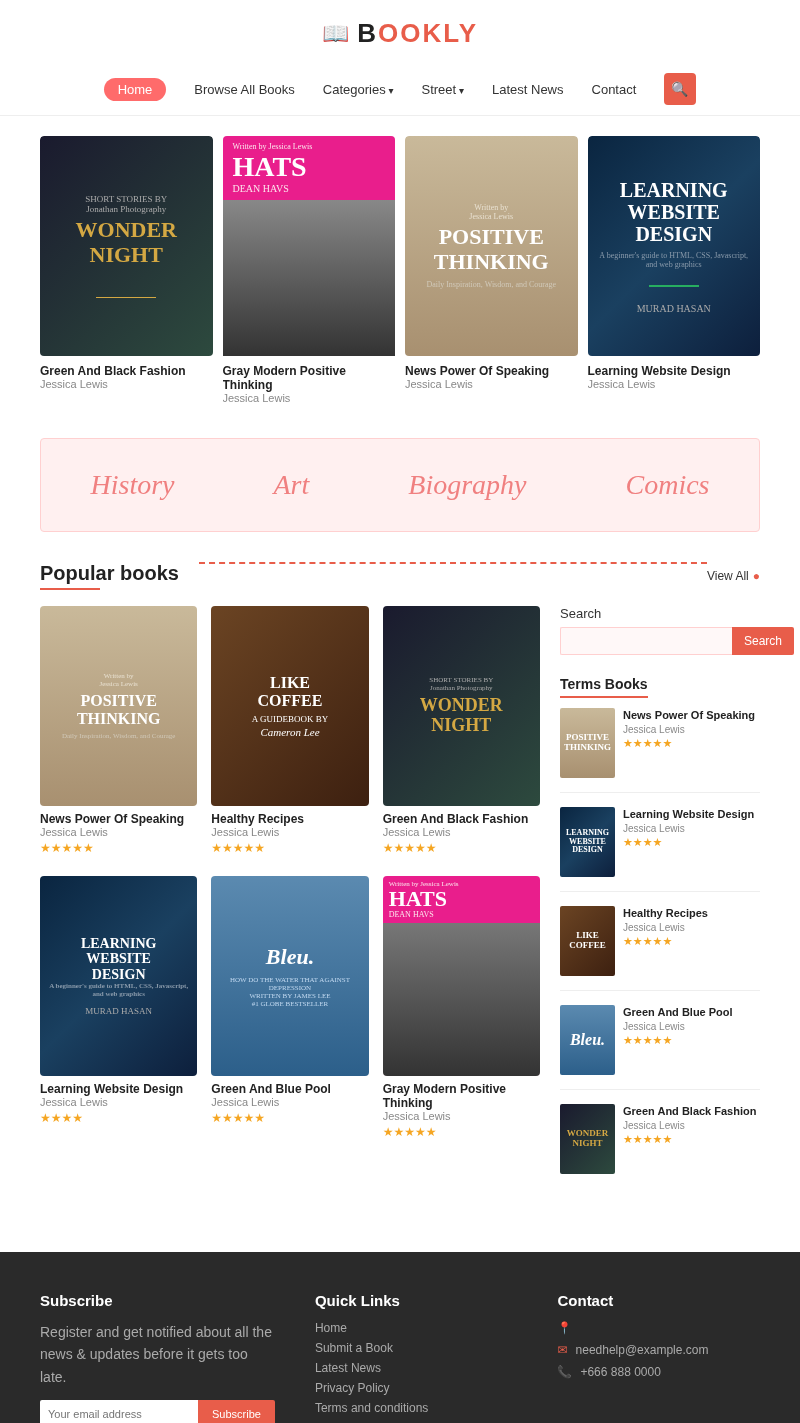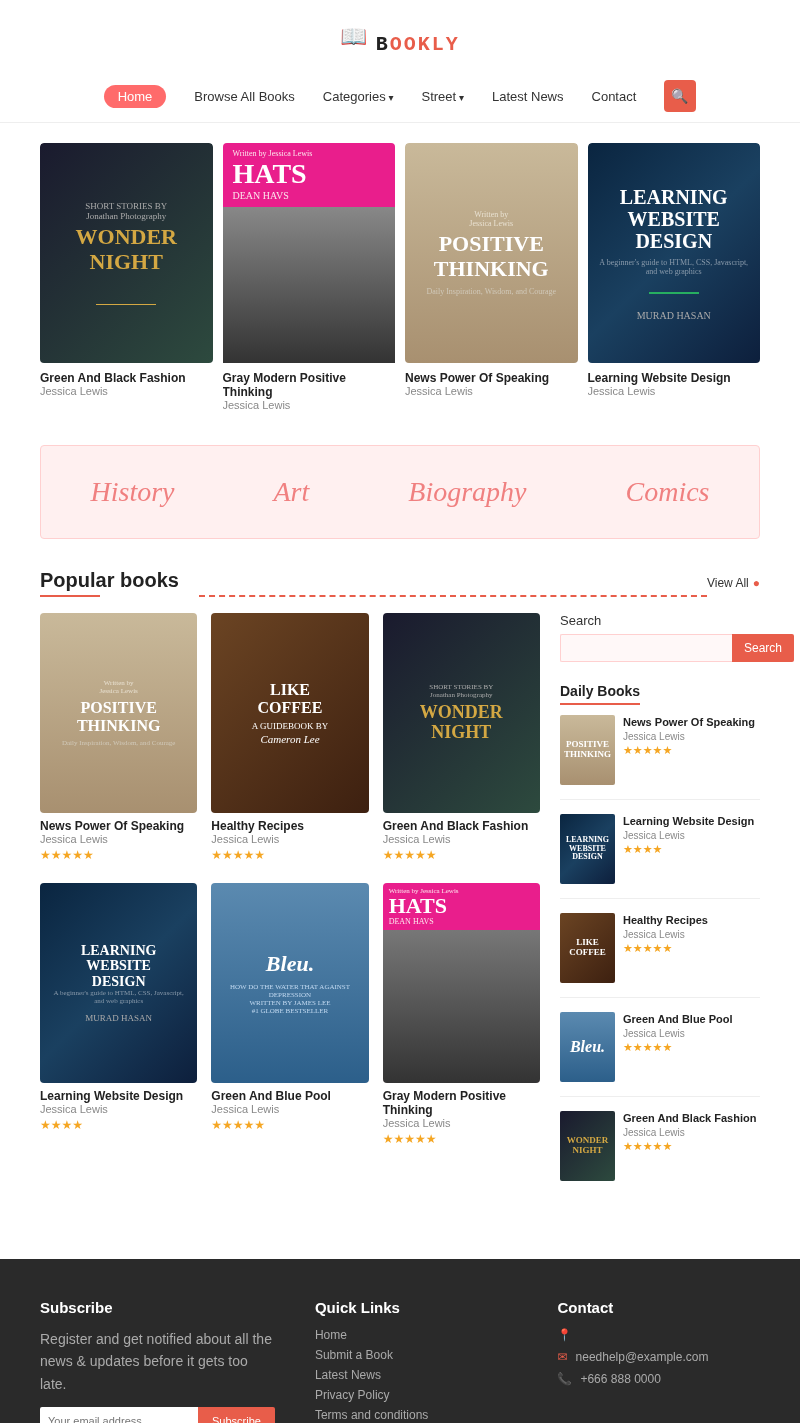--- a/index.html
+++ b/index.html
@@ -2,21 +2,21 @@
 <html><head>
   <meta charset="utf-8">
   <style>
     * { margin: 0; padding: 0; box-sizing: border-box; }
     body { font-family: 'Georgia', serif; background: #fff; width: 800px; }
 
     
     .header { display: flex; flex-direction: column; align-items: center; padding: 18px 0 0; border-bottom: 1px solid #eee; }
     .logo-area { display: flex; align-items: center; gap: 8px; margin-bottom: 14px; }
     .logo-icon { color: #e85d4a; font-size: 22px; }
-    .logo-text { font-size: 20px; font-weight: 700; letter-spacing: 2px; color: #222; font-family: Liberation Mono, monospace; margin-top: 15px; }
+    .logo-text { font-size: 26px; font-weight: 700; letter-spacing: 2px; color: #222; font-family: Liberation Sans, sans-serif; }
     .logo-text span { color: #e85d4a; }
     .nav { display: flex; align-items: center; gap: 28px; padding: 10px 0; }
     .nav-item { font-size: 13px; color: #333; text-decoration: none; font-family: sans-serif; cursor: pointer; }
     .nav-item.active { background: #ff6b6b; color: #fff; border-radius: 20px; padding: 4px 14px; }
     .nav-item.has-arrow::after { content: ' ▾'; font-size: 10px; }
     .nav-search { background: #e85d4a; color: #fff; border: none; border-radius: 4px; width: 32px; height: 32px; cursor: pointer; font-size: 14px; }
 
     
     .featured { display: flex; gap: 10px; padding: 20px 40px; }
     .book-card { flex: 1; position: relative; border-radius: 4px; overflow: hidden; }
@@ -187,21 +187,21 @@
 
 <div class="categories-banner">
   <span class="cat-item">History</span>
   <span class="cat-item">Art</span>
   <span class="cat-item">Biography</span>
   <span class="cat-item">Comics</span>
 </div>
 
 <div class="popular-section">
   <div class="popular-header">
-    <div style="display:flex;align-items:flex-end;gap:10px;flex:1;">
+    <div style="display:flex;align-items:flex-start;gap:10px;flex:1;">
       <span class="popular-title">Popular books</span>
       <hr class="dashed-line">
     </div>
     <span class="view-all">
       <span>View All</span>
       <span class="view-all-dot">●</span>
     </span>
   </div>
 
   <div class="main-content">
@@ -244,21 +244,21 @@
           <div class="grid-book-author">Jessica Lewis</div>
           <div class="stars">★★★★★</div>
         </div>
       </div>
 
       <div class="grid-row">
         <div class="grid-book">
           <div class="grid-cover">
             <div class="mini-cover-web">
               <div style="font-size:14px;font-weight:900;line-height:1.1;text-transform:uppercase;">LEARNING<br>WEBSITE<br>DESIGN</div>
-              <div style="font-size:7px;color:#8899aa;">A beginner's guide to HTML, CSS, Javascript, and web graphics</div>
+              <div style="font-size:7px;color:#8899aa;font-weight:bold;">A beginner's guide to HTML, CSS, Javascript, and web graphics</div>
               <div style="font-size:9px;color:#aaa;margin-top:8px;">MURAD HASAN</div>
             </div>
           </div>
           <div class="grid-book-title">Learning Website Design</div>
           <div class="grid-book-author">Jessica Lewis</div>
           <div class="stars">★★★★</div>
         </div>
         <div class="grid-book">
           <div class="grid-cover">
             <div class="mini-cover-bleu">
@@ -291,21 +291,21 @@
     <div class="sidebar">
       <div class="search-box">
         <span class="search-label">Search</span>
         <div class="search-row">
           <input class="search-input" type="text" style="">
           <button class="search-btn">Search</button>
         </div>
       </div>
 
       <div>
-        <div class="recent-title">Daily Books</div>
+        <div class="recent-title">Terms Books</div>
 
         
         <div class="recent-book">
           <div class="recent-thumb">
             <div class="mini-cover-positive" style="height:100%;font-size:7px;">
               <div style="font-size:9px;font-weight:900;text-transform:uppercase;line-height:1.1;">POSITIVE<br>THINKING</div>
             </div>
           </div>
           <div class="recent-info">
             <div class="recent-book-title">News Power Of Speaking</div>

